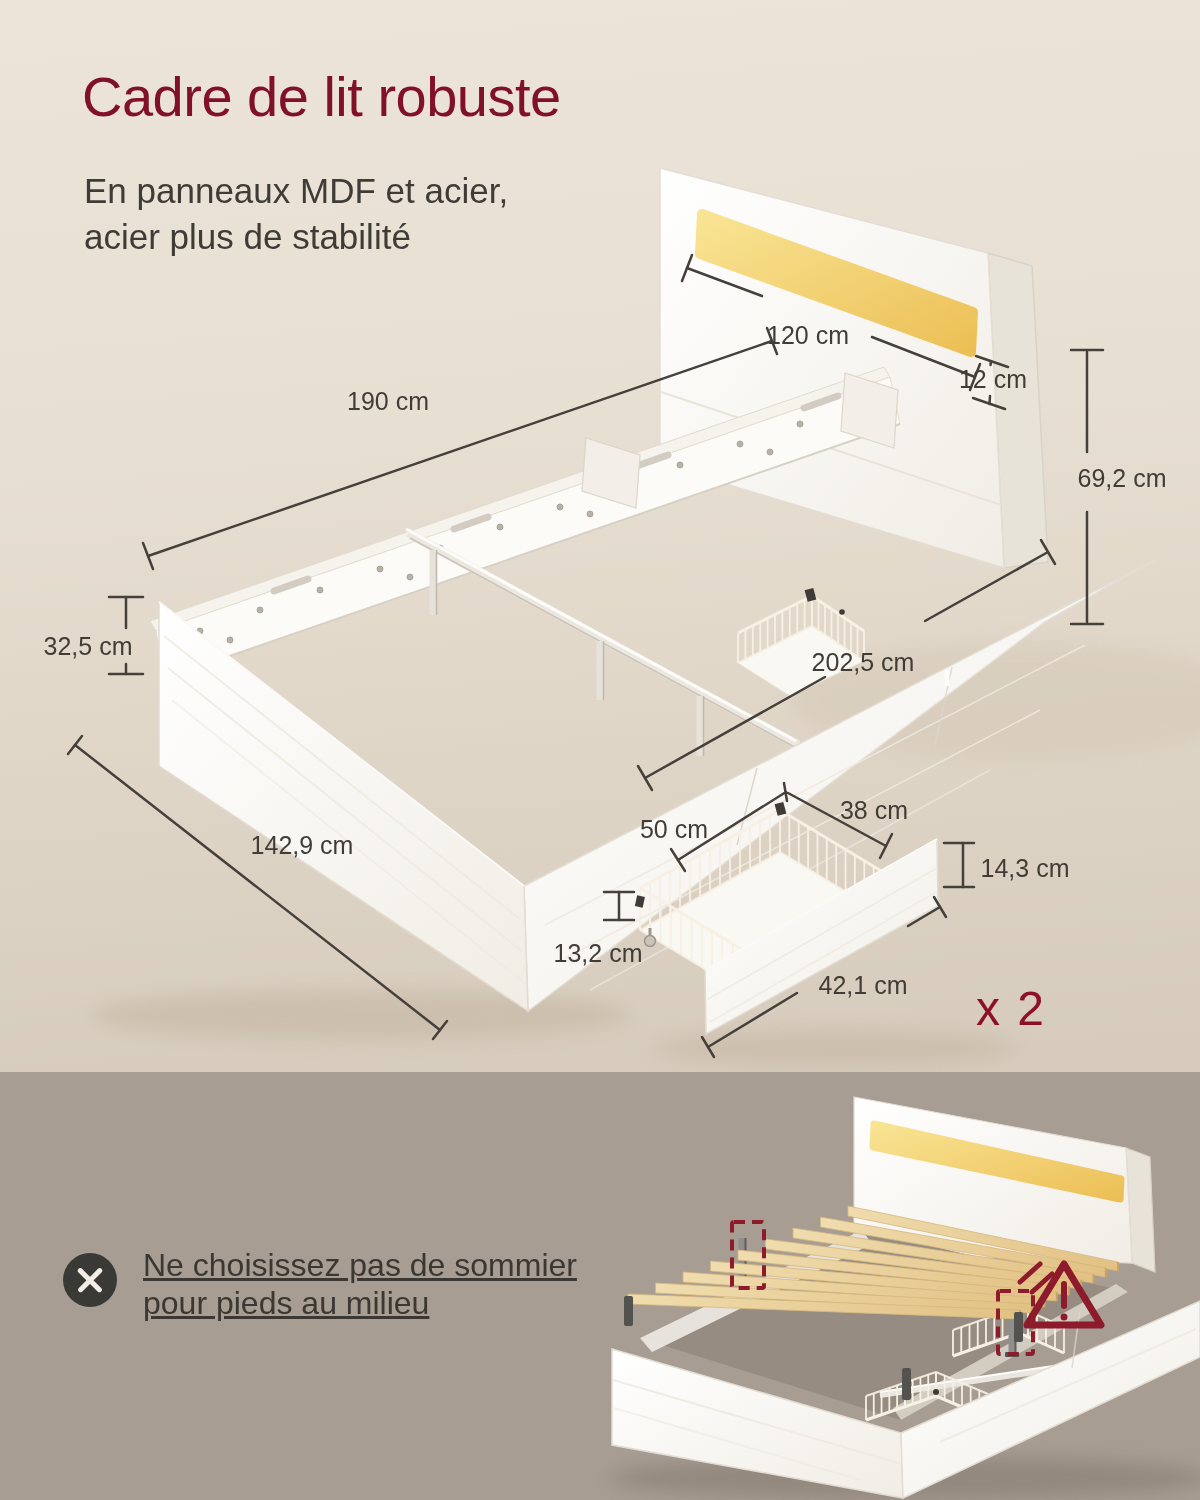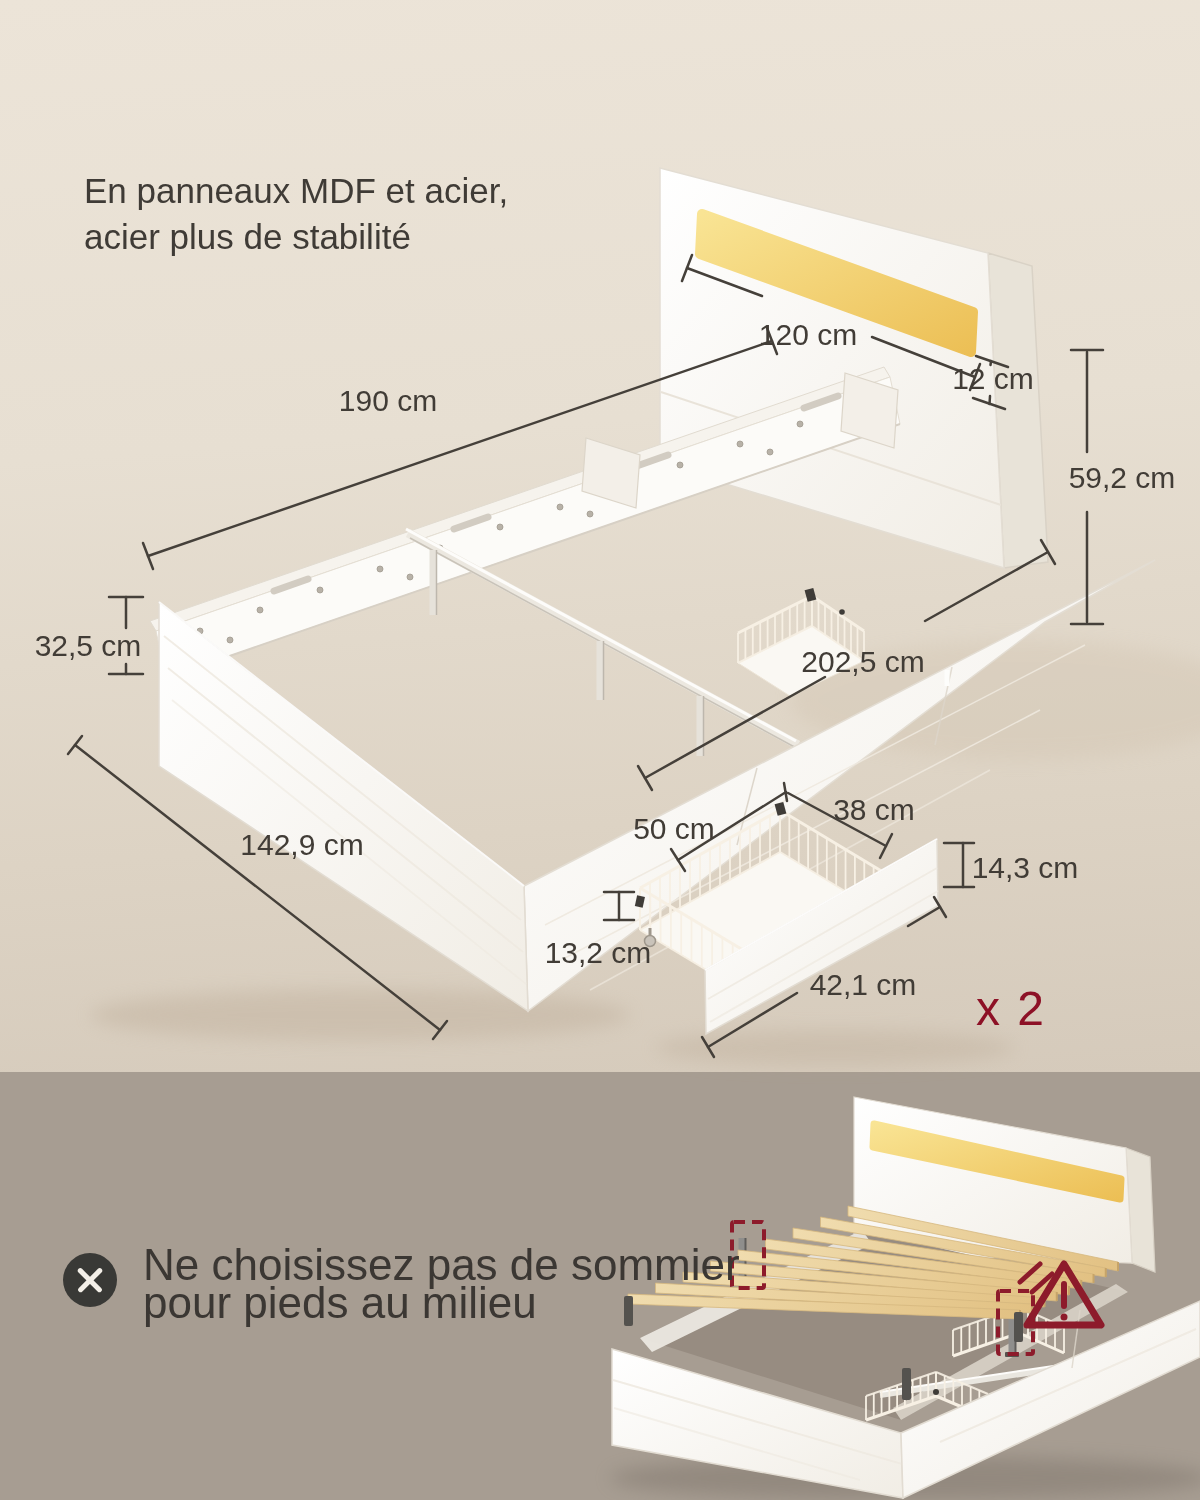--- a/index.html
+++ b/index.html
@@ -7,36 +7,36 @@
           font-family:"Liberation Sans",sans-serif;}
   .bg-top{position:absolute;left:0;top:0;width:1200px;height:1072px;
           background:linear-gradient(176deg,#ece4d8 0%,#e7dfd2 40%,#ddd3c4 75%,#d5cabb 100%);}
   .bg-bottom{position:absolute;left:0;top:1072px;width:1200px;height:428px;background:#a79d92;}
   svg.scene{position:absolute;left:0;top:0;}
   .labels{position:absolute;left:0;top:0;width:1200px;height:1500px;pointer-events:none;}
   .page-title{position:absolute;left:82px;top:64px;font-size:56px;letter-spacing:-0.5px;
           color:#811126;white-space:nowrap;}
   .subtitle{position:absolute;left:84px;top:168px;font-size:35px;line-height:46px;
           color:#3f3b36;white-space:nowrap;}
-  .dim{position:absolute;transform:translate(-50%,-50%);font-size:30px;color:#413c36;
+  .dim{position:absolute;transform:translate(-50%,-50%);font-size:25px;color:#413c36;
           white-space:nowrap;text-align:right;}
   .dim-190{left:388px;top:401px}.dim-120{left:808px;top:335px}.dim-12{left:993px;top:379px}
   .dim-955{left:1122px;top:478px}.dim-325{left:88px;top:646px}.dim-2025{left:863px;top:662px}
   .dim-1429{left:302px;top:845px}.dim-50{left:674px;top:829px}.dim-38{left:874px;top:810px}
   .dim-143{left:1025px;top:868px}.dim-116{left:598px;top:953px}.dim-758{left:863px;top:985px}
   .qty{position:absolute;left:1011px;top:1008px;transform:translate(-50%,-50%);
           font-size:48px;letter-spacing:2px;color:#8d1126;white-space:nowrap;text-align:right;}
   .no-icon{position:absolute;left:63px;top:1253px;width:54px;height:54px;border-radius:50%;
           background:#393936;}
   .no-icon::before,.no-icon::after{content:"";position:absolute;left:50%;top:50%;width:32px;height:4.5px;
           border-radius:3px;background:#f3efe8;}
   .no-icon::before{transform:translate(-50%,-50%) rotate(45deg);}
   .no-icon::after{transform:translate(-50%,-50%) rotate(-45deg);}
-  .note{position:absolute;left:143px;top:1246px;font-size:44px;line-height:38px;
-          color:#3b3733;white-space:nowrap;}
+  .note{position:absolute;left:143px;top:1246px;font-size:32px;line-height:38px;
+          color:#3b3733;white-space:nowrap;text-decoration:underline;}
 </style>
 </head>
 <body>
 
 <div class="canvas">
   <div class="bg-top"></div>
   <div class="bg-bottom"></div>
 
   <svg id="scene" class="scene" width="1200" height="1500" viewBox="0 0 1200 1500">
     <defs>
@@ -375,29 +375,30 @@
         <line x1="1020" y1="1282" x2="1040" y2="1264" stroke-width="5" stroke-linecap="round"></line>
         <line x1="1032" y1="1292" x2="1052" y2="1274" stroke-width="5" stroke-linecap="round"></line>
         <path d="M1064,1264 L1101,1325 L1027,1325 Z" stroke-width="7" stroke-linejoin="round"></path>
         <line x1="1064" y1="1284" x2="1064" y2="1306" stroke-width="6" stroke-linecap="round"></line>
         <circle cx="1064" cy="1317" r="3.5" fill="#8d1b2b" stroke="none"></circle>
       </g>
     </g>
   </svg>
 
   <div class="labels">
+    <div class="page-title">Cadre de lit robuste</div>
     <div class="subtitle">
       <div>En panneaux MDF et acier,</div>
       <div>acier plus de stabilité</div>
     </div>
 
     <div class="dim dim-190">190 cm</div>
     <div class="dim dim-120">120 cm</div>
     <div class="dim dim-12">12 cm</div>
-    <div class="dim dim-955">59,2 cm</div>
+    <div class="dim dim-955">69,2 cm</div>
     <div class="dim dim-325">32,5 cm</div>
     <div class="dim dim-2025">202,5 cm</div>
     <div class="dim dim-1429">142,9 cm</div>
     <div class="dim dim-50">50 cm</div>
     <div class="dim dim-38">38 cm</div>
     <div class="dim dim-143">14,3 cm</div>
     <div class="dim dim-116">13,2 cm</div>
     <div class="dim dim-758">42,1 cm</div>
 
     <div class="qty">x 2</div>

